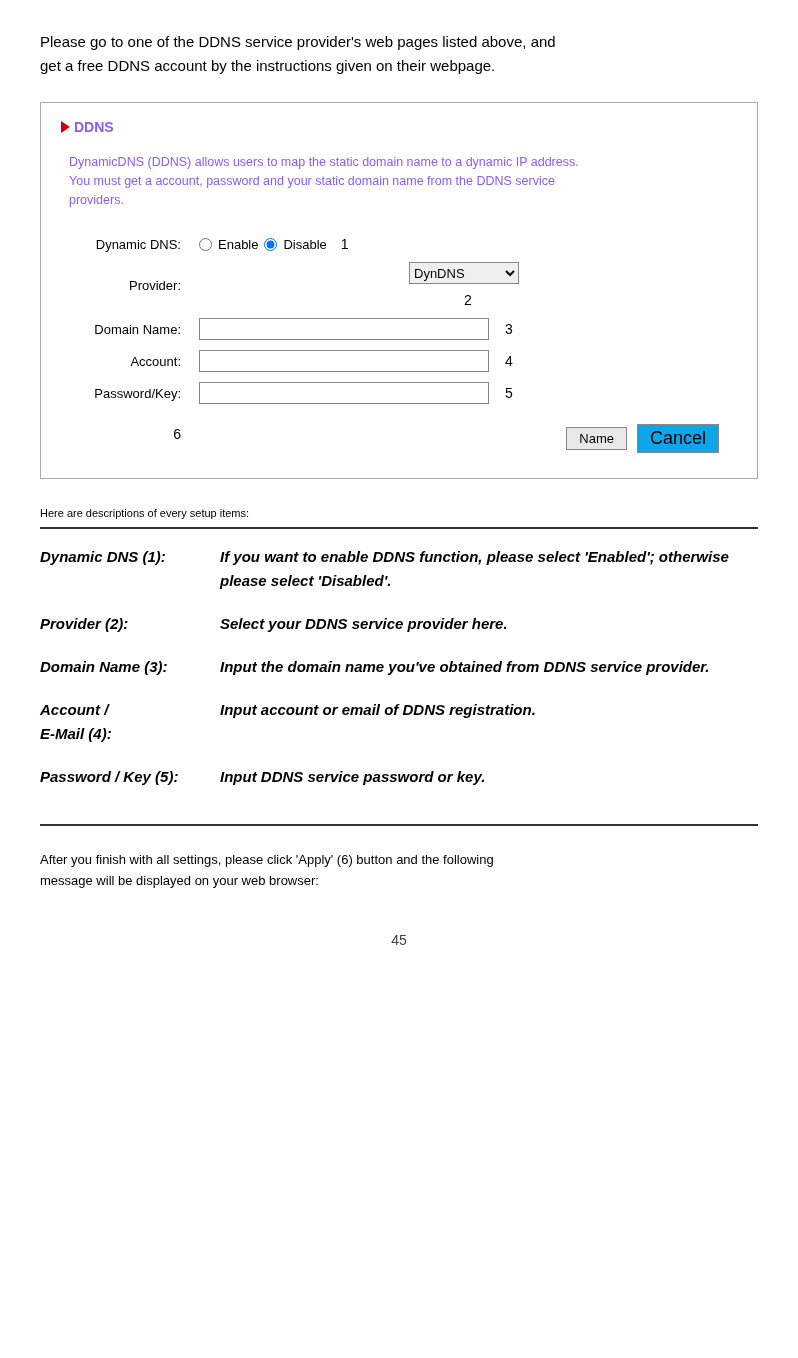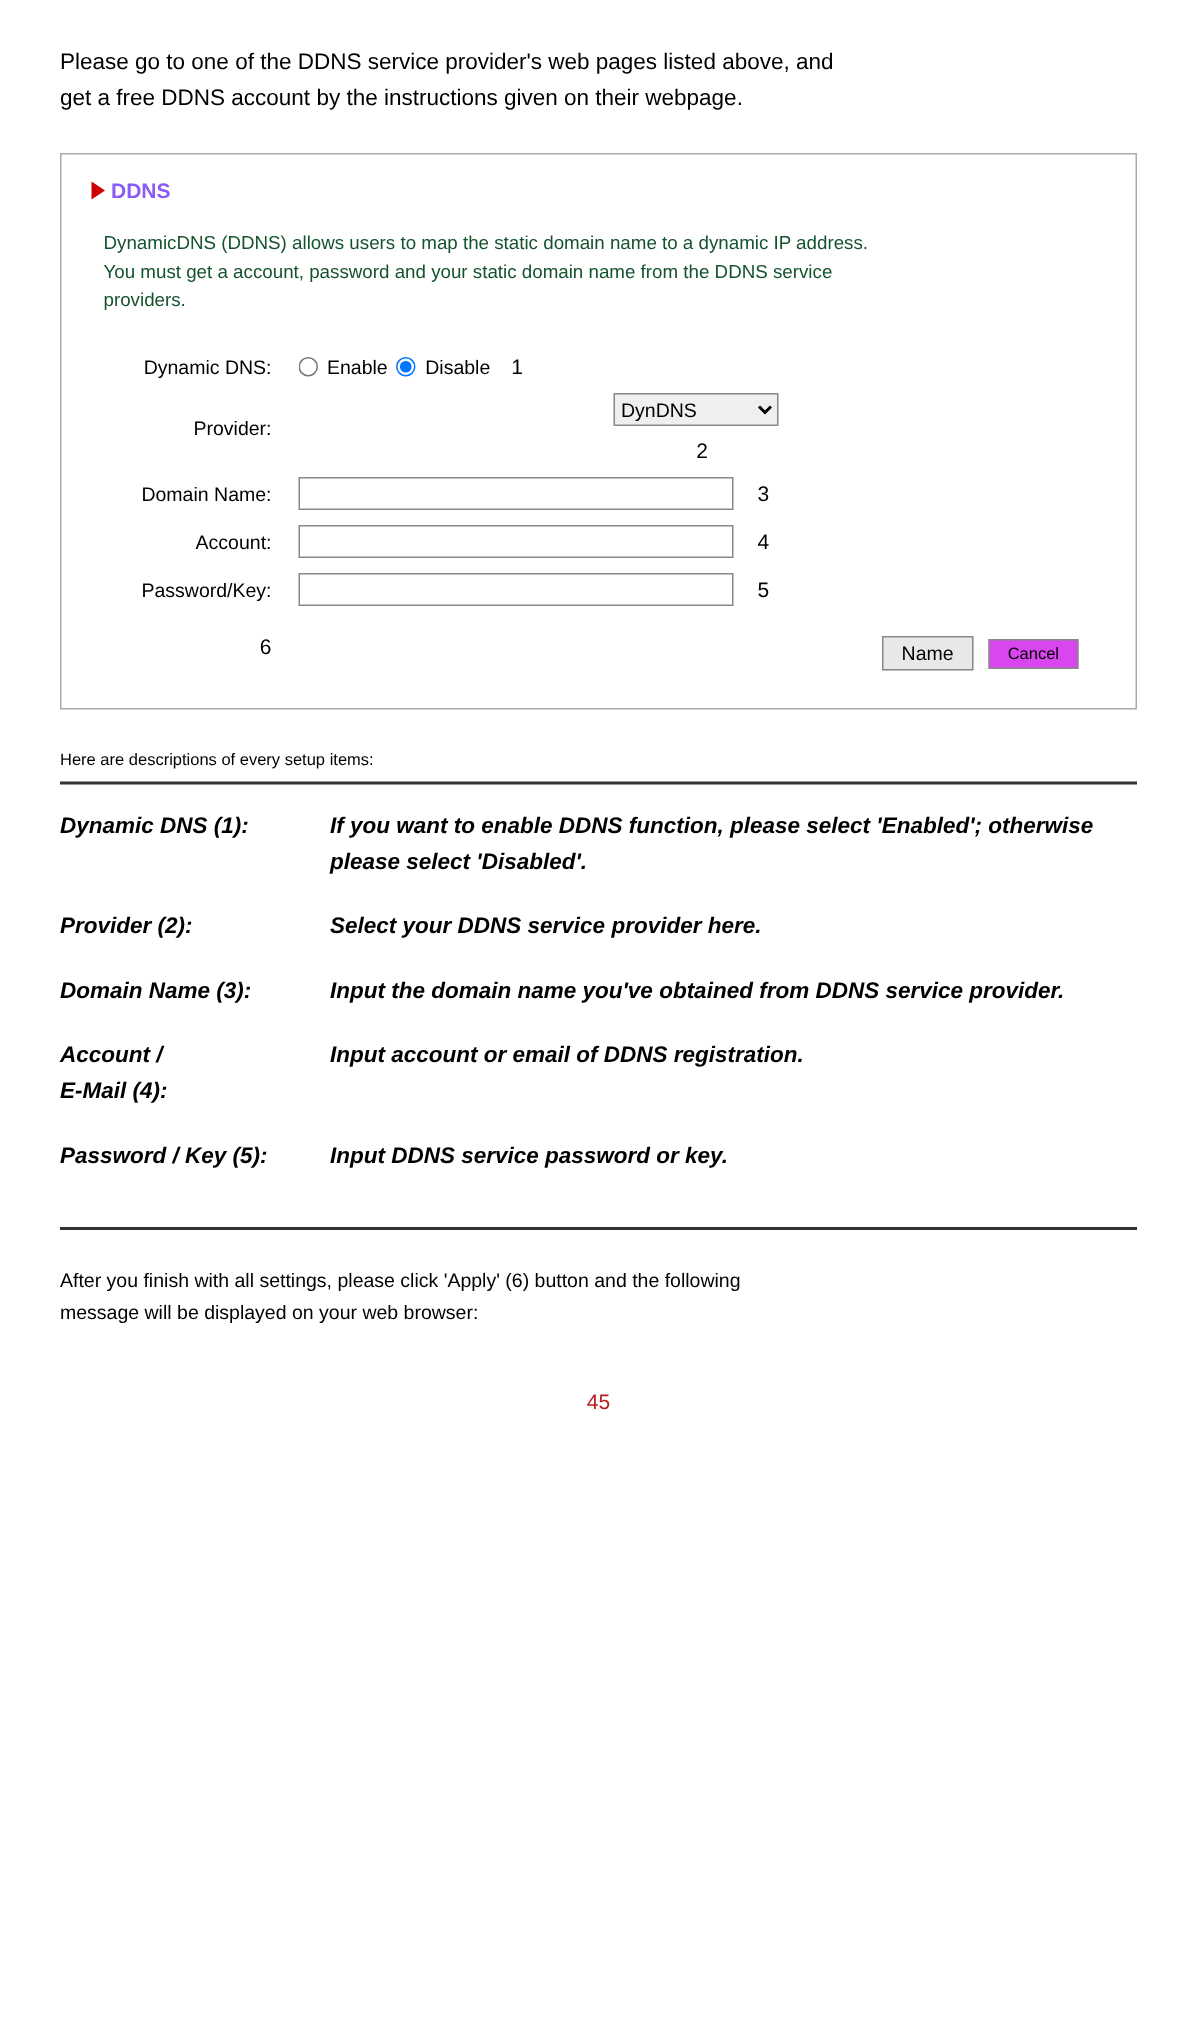--- a/index.html
+++ b/index.html
@@ -40,21 +40,21 @@
     .ddns-title-arrow {
       width: 0;
       height: 0;
       border-top: 6px solid transparent;
       border-bottom: 6px solid transparent;
       border-left: 9px solid #cc0000;
       display: inline-block;
     }
 
     .ddns-info {
-      color: #14532d;
+      color: #8b5cf6;
       font-size: 12.5px;
       line-height: 1.5;
       margin-bottom: 16px;
       padding: 6px 8px;
       background: #fff;
     }
 
     .ddns-form-table {
       width: 100%;
       border-collapse: collapse;
@@ -119,24 +119,24 @@
     .btn-apply {
       background: #e8e8e8;
       border: 1px solid #888;
       padding: 3px 12px;
       font-size: 13px;
       cursor: pointer;
       min-width: 60px;
     }
 
     .btn-cancel {
-      background: #d946ef;
+      background: #0ea5e9;
       border: 1px solid #888;
       padding: 3px 12px;
-      font-size: 11px;
+      font-size: 18px;
       cursor: pointer;
       min-width: 60px;
     }
 
     
     .desc-section {
       margin-bottom: 20px;
     }
 
     .section-divider {
@@ -182,21 +182,21 @@
     .after-text {
       font-size: 13px;
       line-height: 1.6;
       margin-top: 10px;
     }
 
     .page-footer {
       text-align: center;
       font-size: 14px;
       margin-top: 40px;
-      color: #b91c1c;
+      color: #404040;
     }
   </style>
 </head>
 <body>
 
 <p class="intro-text">
   <span>Please go to one of the DDNS service provider's web pages listed above, and</span><br>
   <span>get a free DDNS account by the instructions given on their webpage.</span>
 </p>
 

